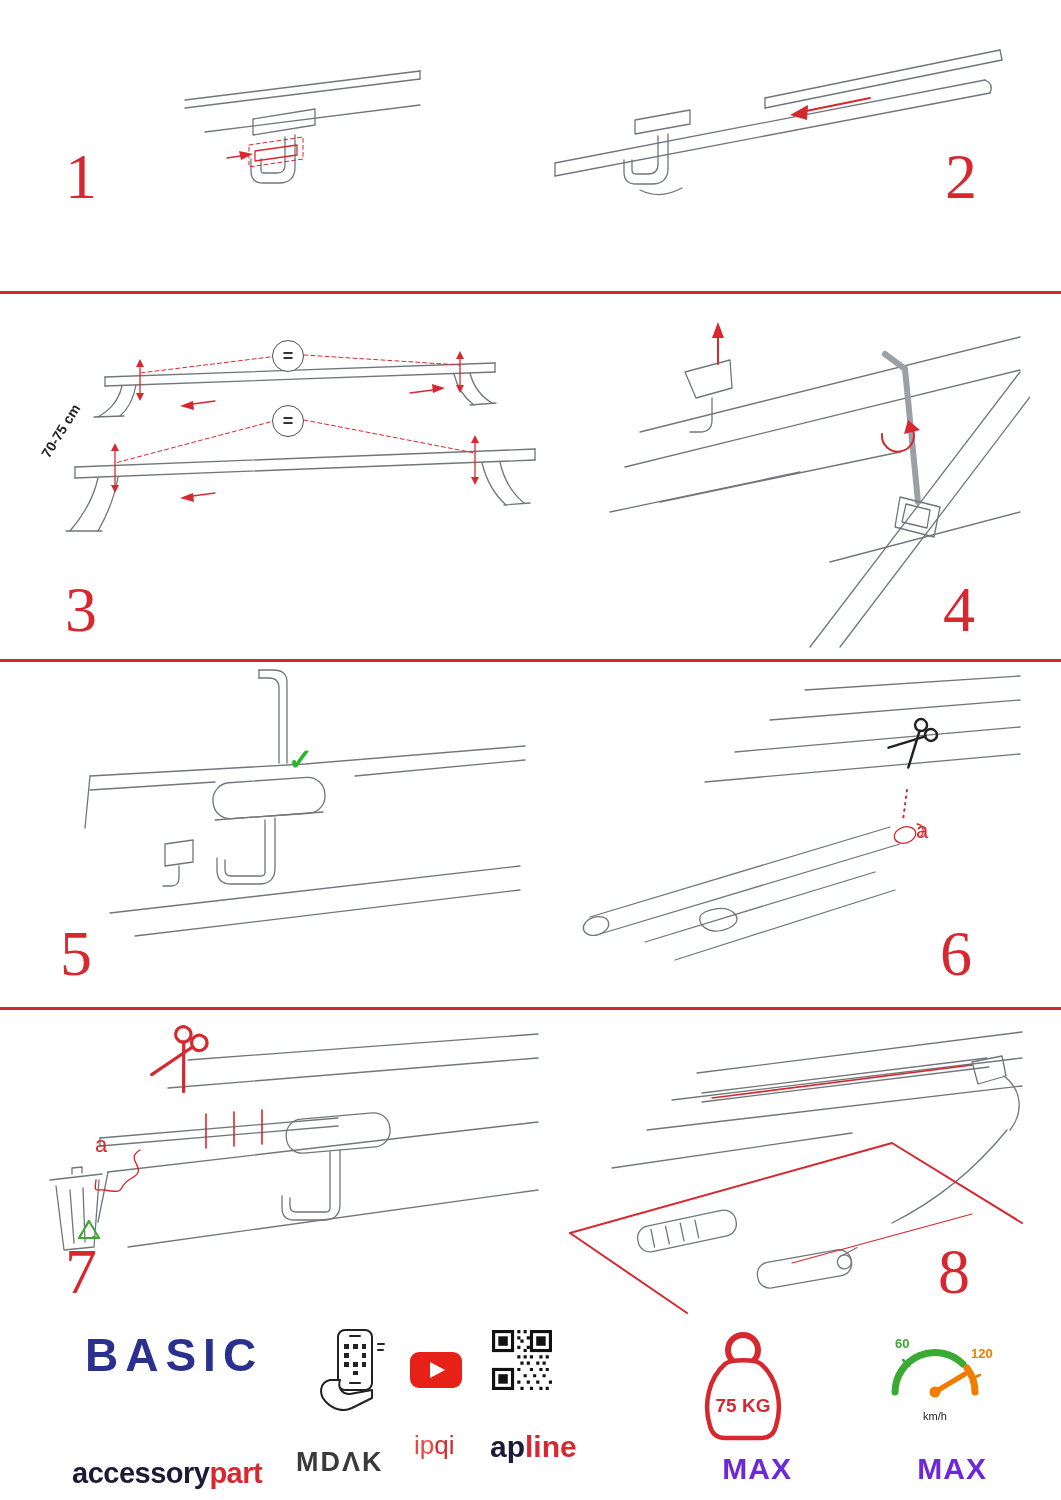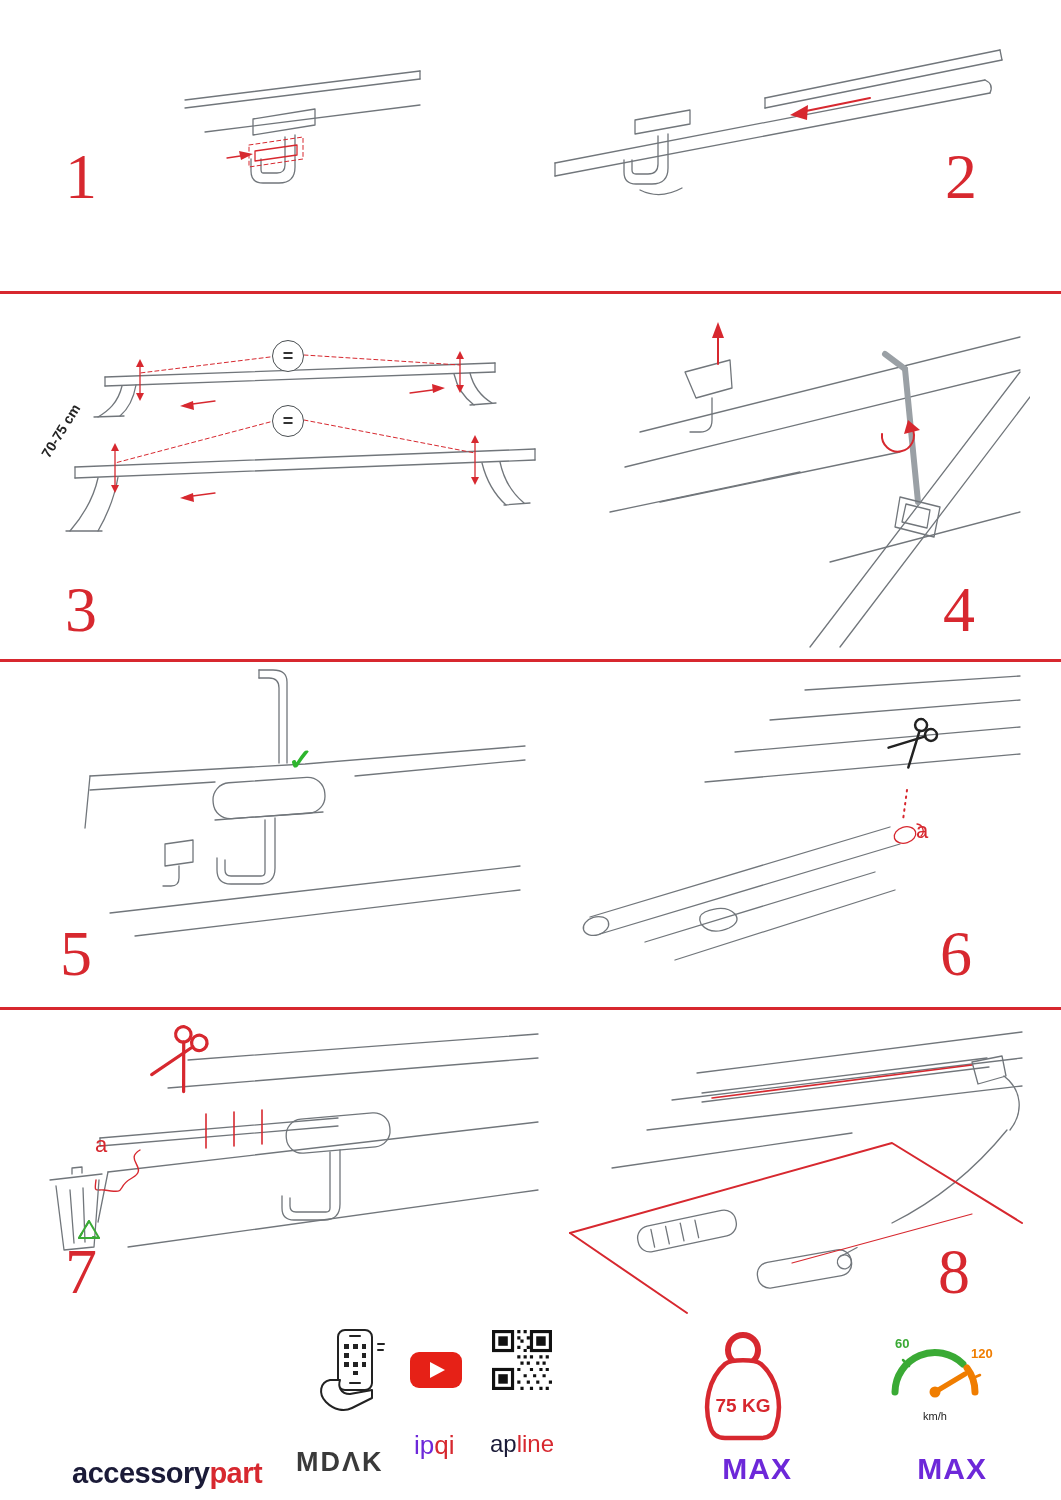--- a/index.html
+++ b/index.html
@@ -24,22 +24,22 @@
   .dimlabel{position:absolute;font-size:14px;font-weight:600;color:#222;transform:rotate(-58deg);
             transform-origin:0 0;white-space:nowrap;}
   .alabel{position:absolute;font-size:22px;color:var(--accent);}
   .check{position:absolute;font-size:30px;font-weight:bold;color:#2db52d;}
   .scissors{position:absolute;}
   .logo{position:absolute;font-size:46px;font-weight:bold;letter-spacing:7px;color:var(--logoBlue);}
   .brand{position:absolute;font-size:29px;font-weight:bold;letter-spacing:-0.5px;}
   .brand .dk{color:var(--dark);} .brand .rd{color:var(--accent);}
   .partner{position:absolute;font-size:27px;font-weight:bold;color:#3a3a3a;letter-spacing:2px;margin-top:17px;}
   .ipqi{position:absolute;font-size:26px;font-weight:500;}
-  .ipqi .gy{color:#6d28d9;} .ipqi .rd{color:var(--accent);}
-  .apline{position:absolute;font-size:24px;font-weight:normal;}
+  .ipqi .gy{color:#ef4444;} .ipqi .rd{color:var(--accent);}
+  .apline{position:absolute;font-size:30px;font-weight:bold;}
   .apline .dk{color:var(--dark);} .apline .rd{color:var(--accent);}
   .maxtxt{position:absolute;width:100px;text-align:right;font-size:30px;font-weight:bold;
           color:#6d28d9;letter-spacing:1px;}
   .svgtxt{font-family:"Liberation Sans",sans-serif;}
 </style>
 </head>
 <body style="--accent: #d7282f; --logoBlue: #2b2f8e; --dark: #1b1b38; --green: #3aaa35; --orange: #f07d00;">
 
 <div class="page">
 
@@ -273,20 +273,21 @@
     <g transform="rotate(-10 252 251)">
       <rect x="205" y="238" width="95" height="26" rx="12"></rect>
       <circle cx="293" cy="251" r="7"></circle>
         <path d="M293,244 L308,239"></path>
     </g>
     <polyline class="red" points="18,215 340,125 470,205" style="stroke-width:2"></polyline>
     <line class="red" x1="18" y1="215" x2="135" y2="295" style="stroke-width:2"></line>
     <line class="red" x1="240" y1="245" x2="420" y2="196" style="stroke-width:1.2"></line>
   </svg>
 
+  <div class="logo" style="left:85px;top:1328px;">BASIC</div>
   <div class="brand" style="left:72px;top:1457px;"><span class="dk">accessory</span><span class="rd">part</span></div>
 
   <svg class="abs" style="left:312px;top:1328px;" width="76" height="92" viewBox="0 0 76 92">
     <g fill="none" stroke="#222" stroke-width="2" stroke-linecap="round" stroke-linejoin="round">
       <rect x="26" y="2" width="34" height="60" rx="7" fill="#fff"></rect>
       <path d="M38,8 h10"></path>
         <path d="M38,55 h10"></path>
       <path d="M18,52 C8,54 6,66 14,74 C22,82 32,84 40,80 L60,70 L60,62 L38,66 C28,66 26,58 28,52 Z" fill="#fff"></path>
       <path d="M66,16 h6"></path>
         <path d="M66,22 h5"></path>

